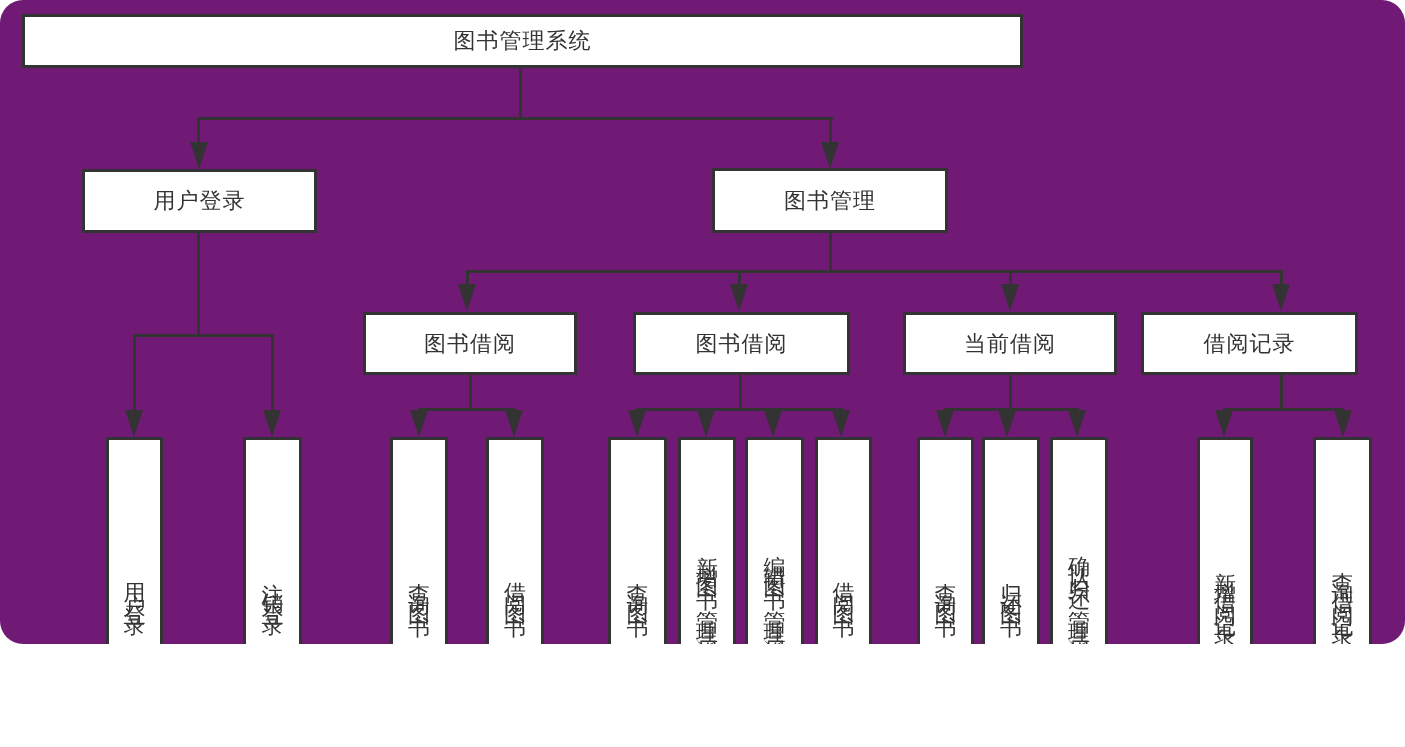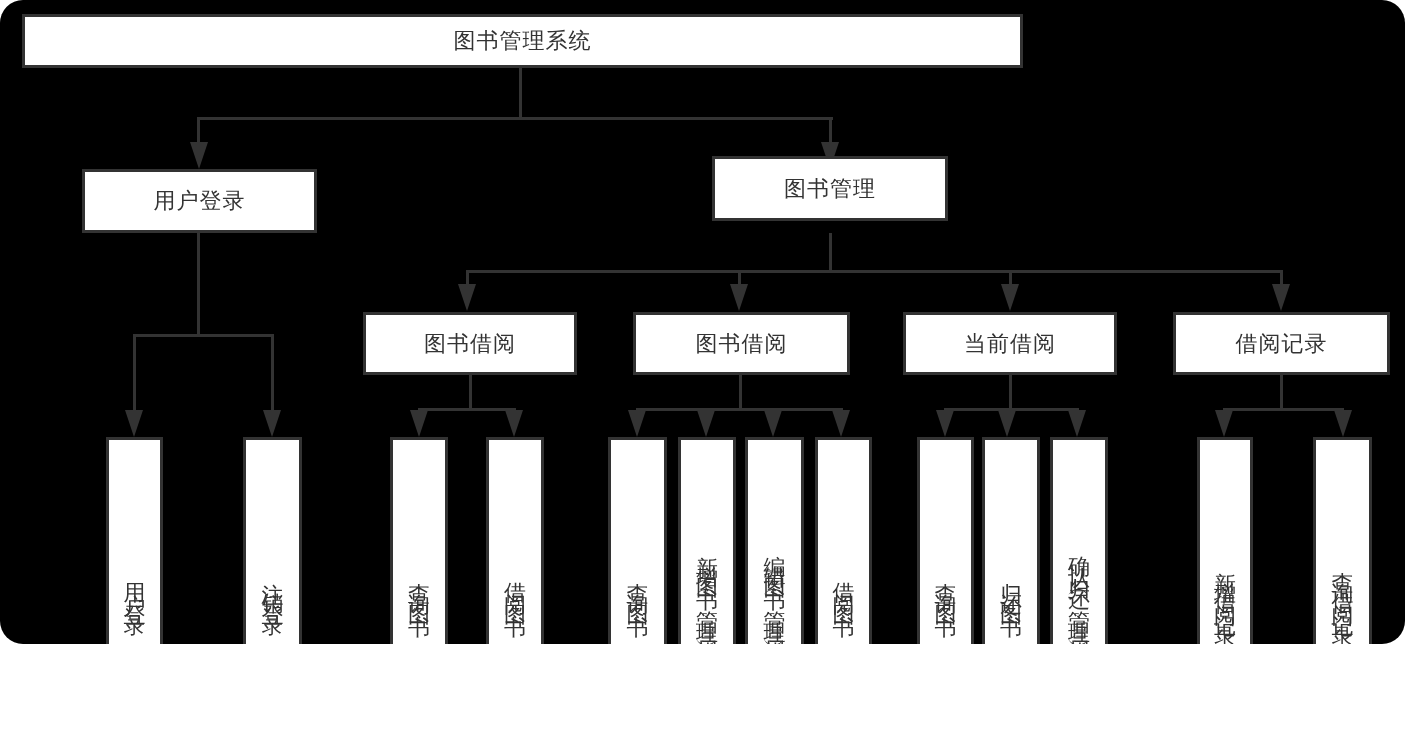--- a/index.html
+++ b/index.html
@@ -1,17 +1,17 @@
 <!DOCTYPE html>
 <html><head>
 <meta charset="utf-8">
 <style>
   html,body{margin:0;padding:0;background:#ffffff;}
   body{font-family:"Liberation Sans","DejaVu Sans",sans-serif;}
-  .canvas{position:relative;width:1405px;height:644px;background:#000000;overflow:hidden;border-radius:23px;}
+  .canvas{position:relative;width:1405px;height:644px;background:#701a75;overflow:hidden;border-radius:23px;}
   .hbox,.vbox{position:absolute;box-sizing:border-box;background:#ffffff;border:3px solid #333333;
     display:flex;align-items:center;justify-content:center;color:#333333;}
   .hbox{font-size:22px;letter-spacing:1px;}
   .vbox{top:437px;height:300px;}
   .vt{writing-mode:vertical-rl;text-orientation:mixed;font-size:22px;line-height:1;
       letter-spacing:11px;color:#333333;white-space:nowrap;}
   .vl{position:absolute;width:3px;background:#333333;}
   .hl{position:absolute;height:3px;background:#333333;}
   .ah{position:absolute;width:0;height:0;border-left:9px solid transparent;
       border-right:9px solid transparent;border-top:27px solid #333333;}
@@ -30,21 +30,21 @@
   <div class="vl" style="left:519px;top:68px;height:50px;"></div>
   <div class="hl" style="left:197px;top:117px;width:636px;"></div>
   <div class="vl" style="left:197px;top:117px;height:30px;"></div>
   <div class="ah" style="left:190px;top:142px;"></div>
   <div class="vl" style="left:829px;top:117px;height:30px;"></div>
   <div class="ah" style="left:821px;top:142px;"></div>
 
   <div class="hbox" style="left:82px;top:169px;width:235px;height:64px;">
     <span>用户登录</span>
   </div>
-  <div class="hbox" style="left:712px;top:156px;width:236px;height:65px;">
+  <div class="hbox" style="left:712px;top:168px;width:236px;height:65px;">
     <span>图书管理</span>
   </div>
 
   <div class="vl" style="left:197px;top:233px;height:104px;"></div>
   <div class="hl" style="left:133px;top:334px;width:141px;"></div>
   <div class="vl" style="left:133px;top:334px;height:78px;"></div>
   <div class="ah" style="left:125px;top:410px;"></div>
   <div class="vl" style="left:271px;top:334px;height:78px;"></div>
   <div class="ah" style="left:263px;top:410px;"></div>
 
@@ -61,21 +61,21 @@
 
   <div class="hbox" style="left:363px;top:312px;width:214px;height:63px;">
     <span>图书借阅</span>
   </div>
   <div class="hbox" style="left:633px;top:312px;width:217px;height:63px;">
     <span>图书借阅</span>
   </div>
   <div class="hbox" style="left:903px;top:312px;width:214px;height:63px;">
     <span>当前借阅</span>
   </div>
-  <div class="hbox" style="left:1173px;top:312px;width:217px;height:63px;">
+  <div class="hbox" style="left:1141px;top:312px;width:217px;height:63px;">
     <span>借阅记录</span>
   </div>
 
   <div class="vl" style="left:469px;top:375px;height:36px;"></div>
   <div class="hl" style="left:418px;top:408px;width:98px;"></div>
   <div class="ah" style="left:410px;top:410px;"></div>
   <div class="ah" style="left:505px;top:410px;"></div>
 
   <div class="vl" style="left:739px;top:375px;height:36px;"></div>
   <div class="hl" style="left:636px;top:408px;width:207px;"></div>

